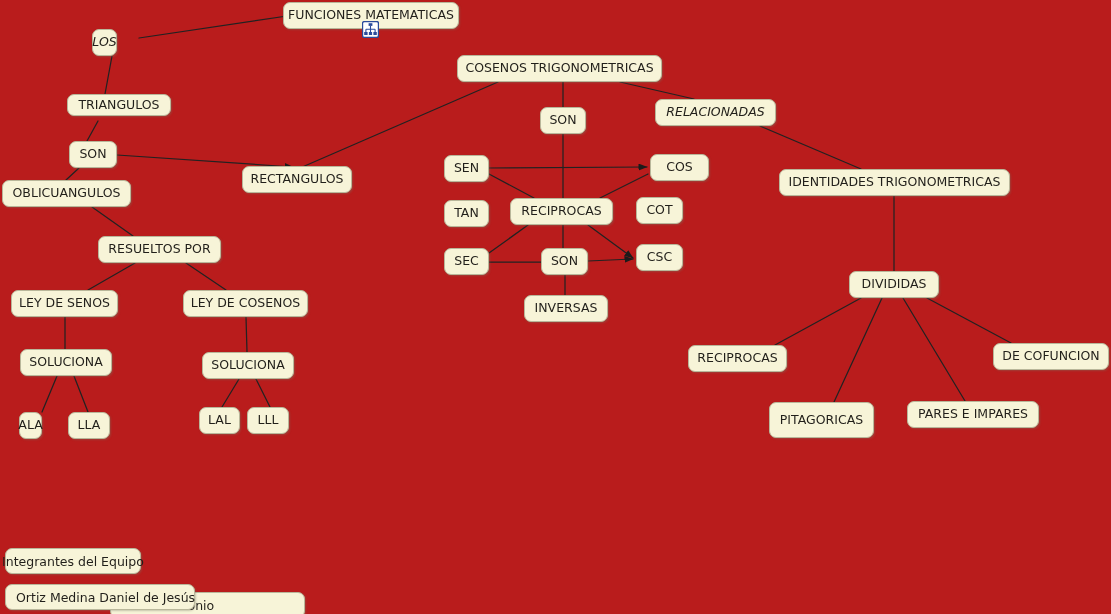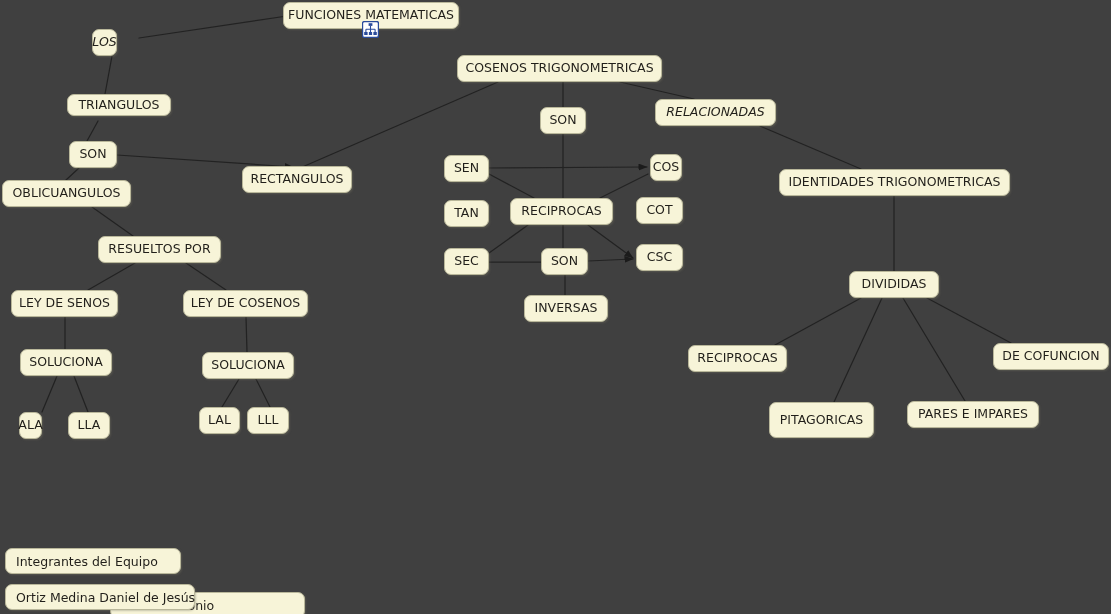--- a/index.html
+++ b/index.html
@@ -8,21 +8,21 @@
     padding: 0;
     background: #ffffff;
   }
   body {
     font-family: "DejaVu Sans", "Liberation Sans", sans-serif;
   }
   #canvas {
     position: relative;
     width: 1111px;
     height: 614px;
-    background: #404040;
+    background: #b91c1c;
     overflow: hidden;
   }
   #edges {
     position: absolute;
     left: 0;
     top: 0;
     width: 1111px;
     height: 614px;
     pointer-events: none;
   }
@@ -134,21 +134,21 @@
       </div>
       <div class="node" style="left: 540px; top: 107px; width: 46px; height: 27px;">
         <span class="node-label">SON</span>
       </div>
       <div class="node" style="left: 69px; top: 141px; width: 48px; height: 27px;">
         <span class="node-label">SON</span>
       </div>
       <div class="node" style="left: 444px; top: 155px; width: 45px; height: 27px;">
         <span class="node-label">SEN</span>
       </div>
-      <div class="node" style="left: 650px; top: 154px; width: 32px; height: 27px;">
+      <div class="node" style="left: 650px; top: 154px; width: 59px; height: 27px;">
         <span class="node-label">COS</span>
       </div>
       <div class="node" style="left: 242px; top: 166px; width: 110px; height: 27px;">
         <span class="node-label">RECTANGULOS</span>
       </div>
       <div class="node" style="left: 779px; top: 169px; width: 231px; height: 27px;">
         <span class="node-label">IDENTIDADES TRIGONOMETRICAS</span>
       </div>
       <div class="node" style="left: 2px; top: 180px; width: 129px; height: 27px;">
         <span class="node-label">OBLICUANGULOS</span>
@@ -223,21 +223,21 @@
       <rect x="0.5" y="0.5" width="16" height="16" rx="2" ry="2" fill="#ffffff" stroke="#2a4b9b" stroke-width="1.4"></rect>
       <rect x="6.6" y="2.2" width="3.8" height="2.7" fill="#2a4b9b"></rect>
       <rect x="2.2" y="11.0" width="3.4" height="3.0" fill="#2a4b9b"></rect>
       <rect x="6.9" y="11.0" width="3.2" height="3.0" fill="#2a4b9b"></rect>
       <rect x="11.4" y="11.0" width="3.4" height="3.0" fill="#2a4b9b"></rect>
       <path d="M8.5 5.0 L8.5 8.3 M3.9 8.3 L13.1 8.3 M3.9 8.3 L3.9 11.0 M8.5 8.3 L8.5 11.0 M13.1 8.3 L13.1 11.0" stroke="#2a4b9b" stroke-width="1.1" fill="none"></path>
     </svg>
   </div>
 
   <div id="legend-layer">
-      <div class="legend-node" style="left: 5px; top: 548px; width: 176px; height: 26px; z-index: 10;">
+      <div class="legend-node" style="left: 5px; top: 548px; width: 136px; height: 26px; z-index: 10; justify-content: center;">
         <span>Integrantes del Equipo</span>
       </div>
       <div class="legend-node" style="left: 5px; top: 584px; width: 190px; height: 26px; z-index: 9;">
         <span>Ortiz Medina Daniel de Jesús</span>
       </div>
       <div class="legend-node" style="left: 110px; top: 592px; width: 195px; height: 26px; z-index: 8;">
         <span>ro Luis Antonio</span>
       </div>
     </div>
 

